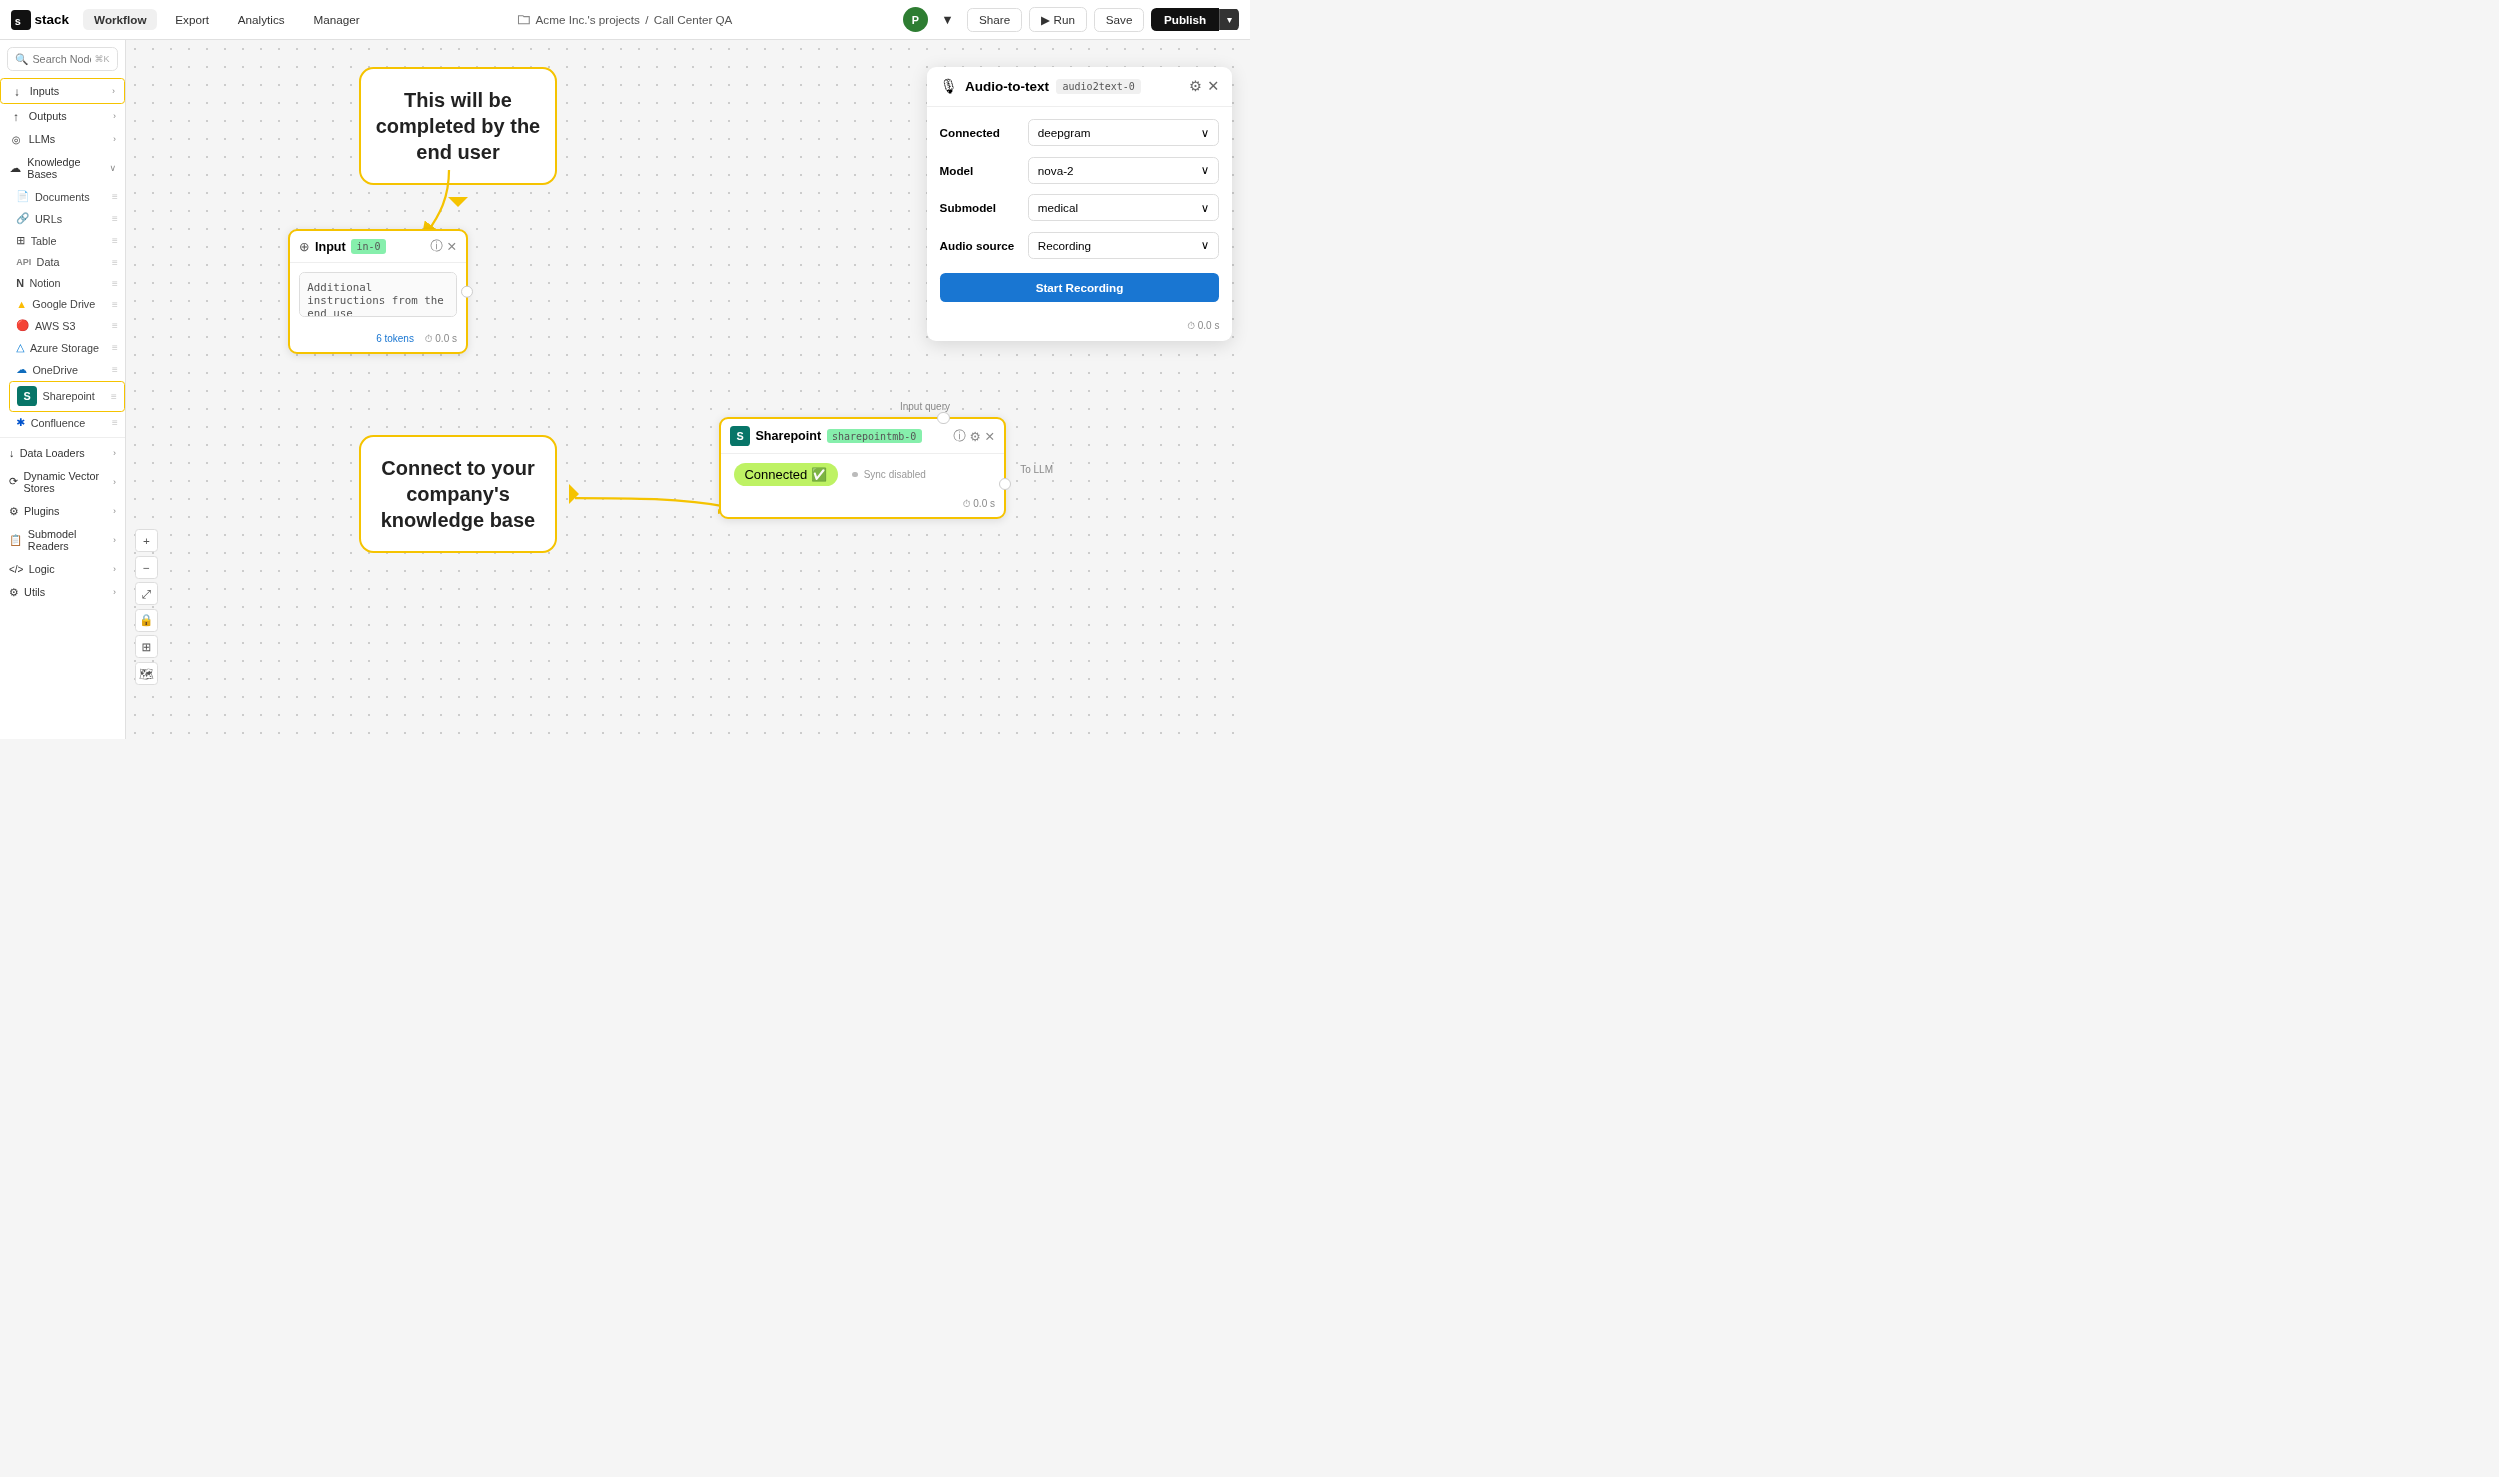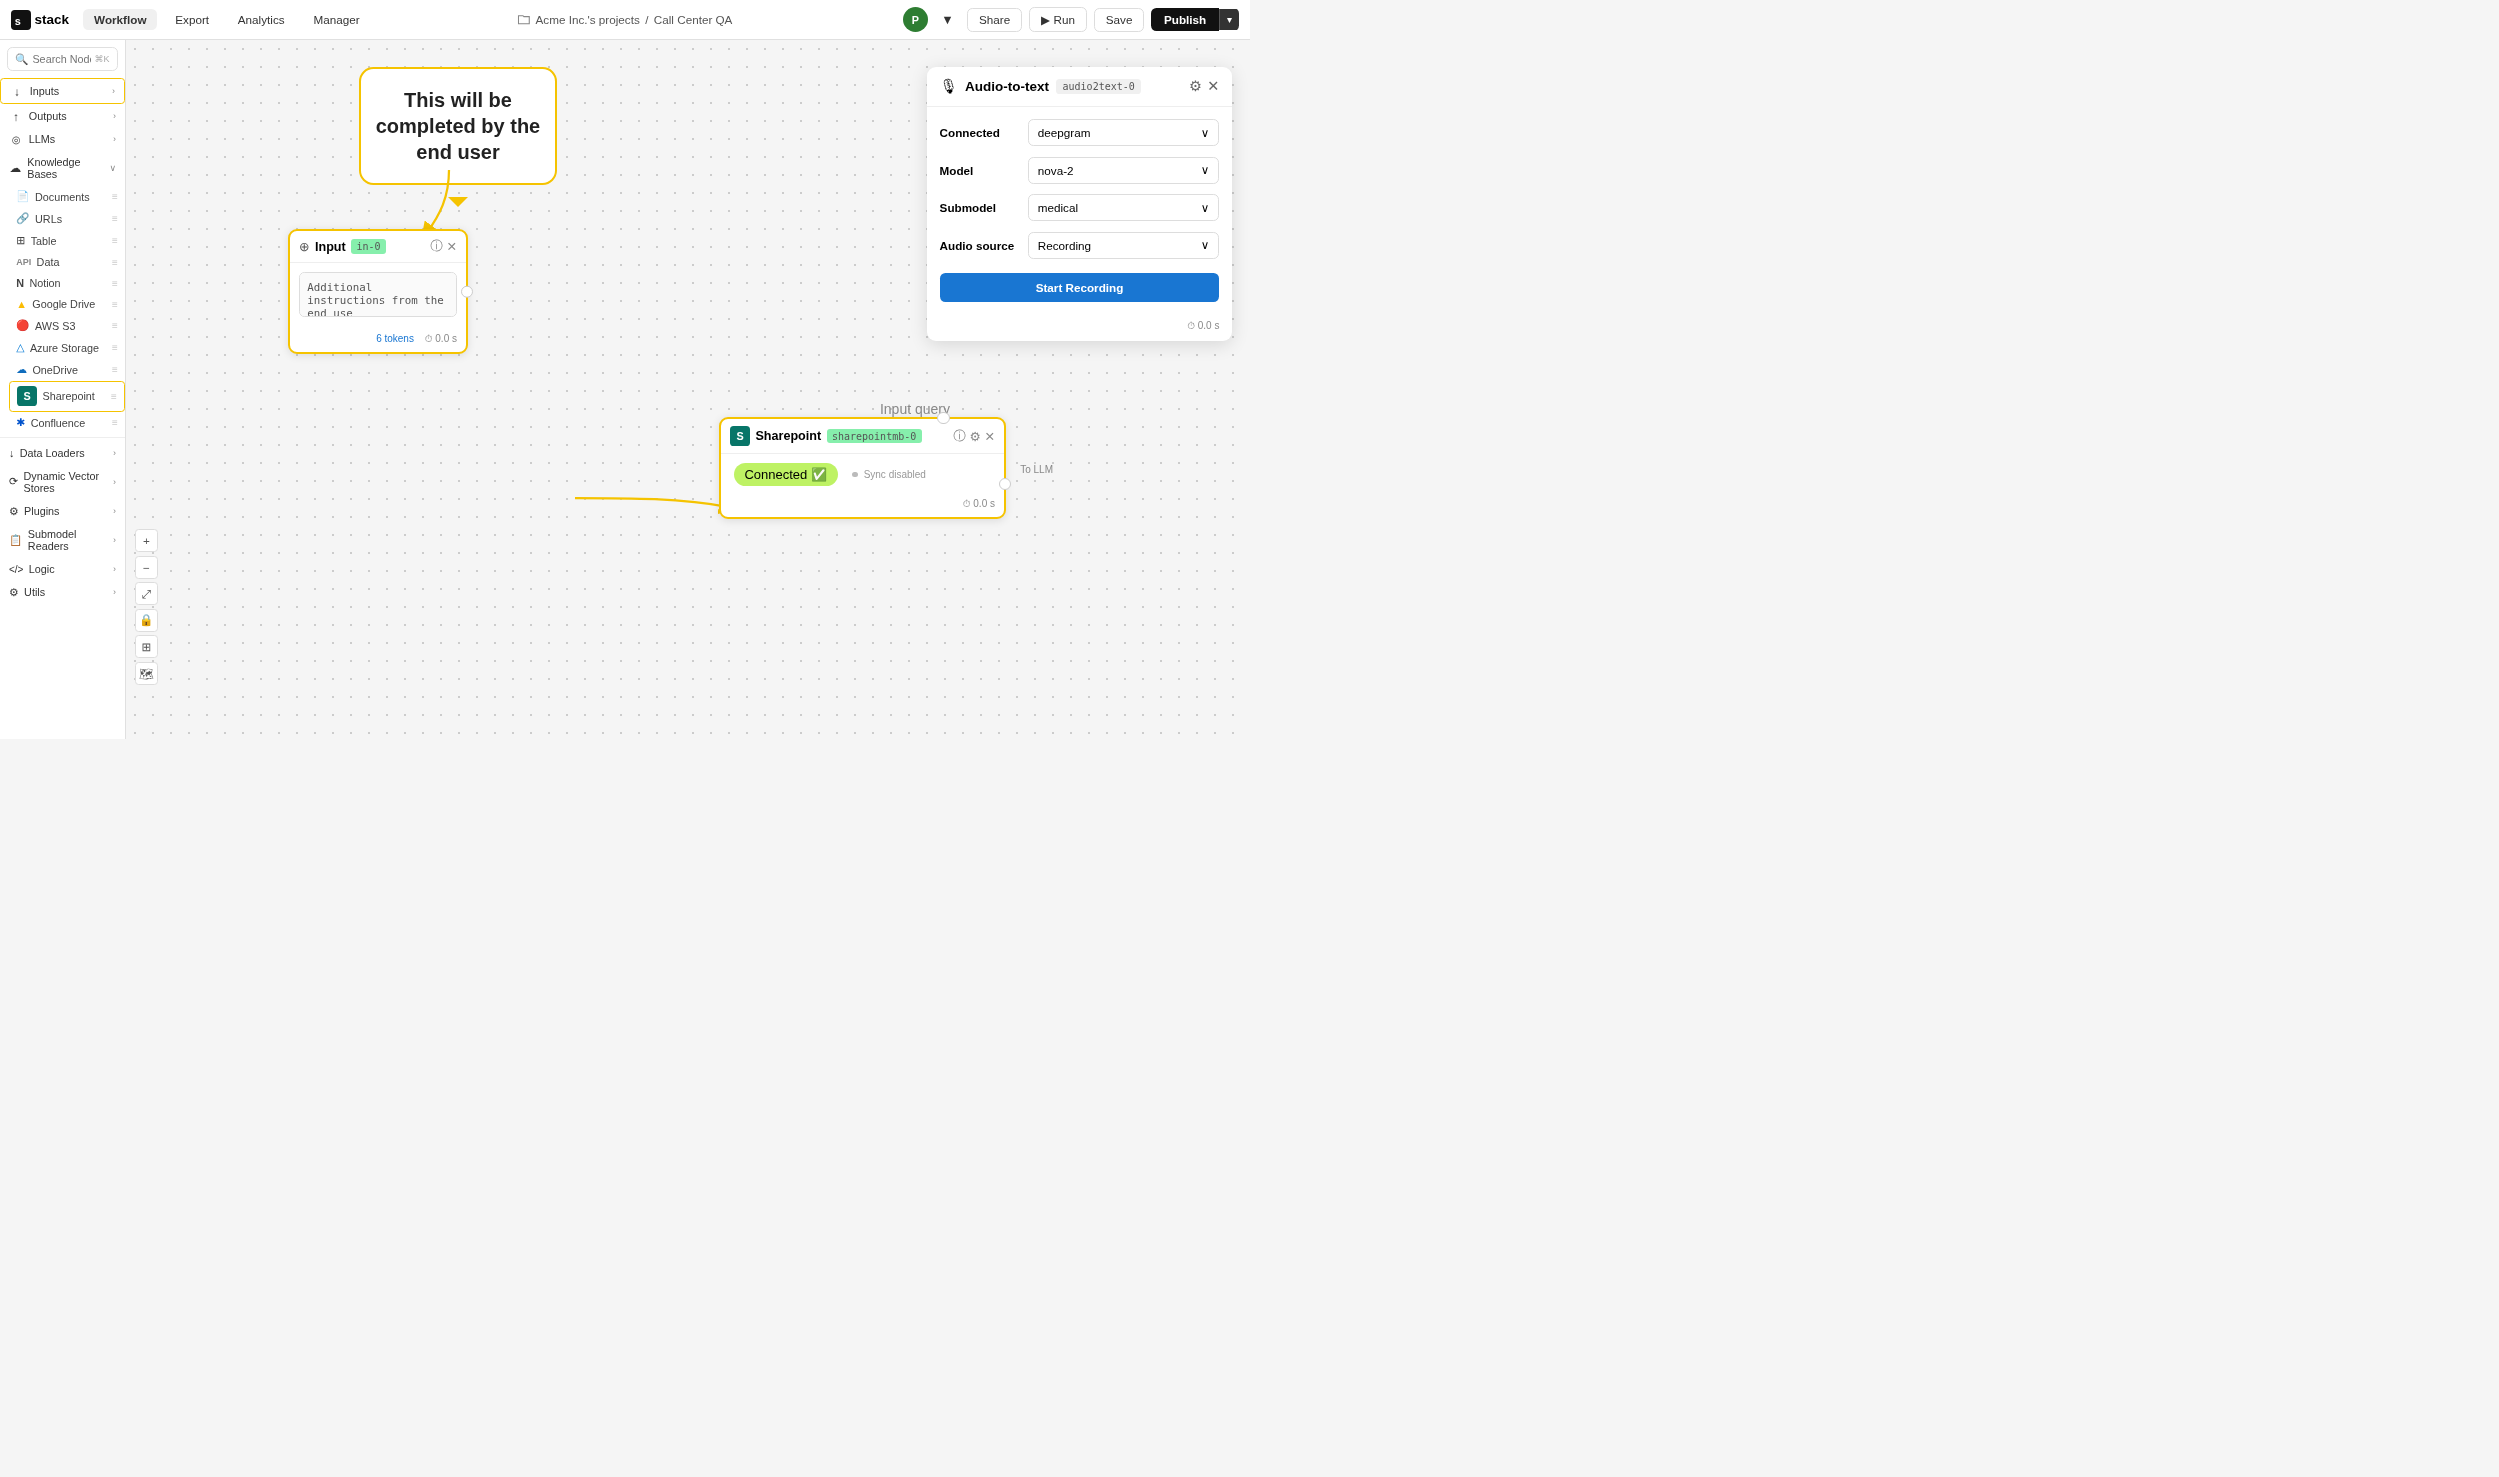--- a/index.html
+++ b/index.html
@@ -194,21 +194,21 @@
       display: flex; justify-content: flex-end; padding: 5.4px 12.6px 9px;
       font-size: 10px; color: #888;
     }
 
     
     .sp-node {
       position: absolute; background: #fff; border: 2.2px solid #f5c300;
       border-radius: 9px; box-shadow: 0 1.8px 9px rgba(0,0,0,0.1); width: 287px;
     }
     .sp-input-label {
-      position: absolute; top: -18px; right: 54px; font-size: 14px; color: #888;
+      position: absolute; top: -18px; right: 54px; font-size: 10px; color: #888;
     }
     .sp-connector-top {
       position: absolute; top: -7.2px; right: 54px;
       width: 12.6px; height: 12.6px; background: #fff; border: 1.8px solid #ccc;
       border-radius: 50%;
     }
     .sp-connector-right {
       position: absolute; right: -7.2px; bottom: 27px;
       width: 12.6px; height: 12.6px; background: #fff; border: 1.8px solid #ccc;
       border-radius: 50%;
@@ -510,20 +510,23 @@
             <span>∨</span>
           </div>
         </div>
         <button class="start-recording-btn">Start Recording</button>
       </div>
       <div class="panel-footer">
         <span>⏱ 0.0 s</span>
       </div>
     </div>
 
+    <div class="callout-bubble bubble-right" style="left: 233px; top: 395px; width: 198px;">
+      <span>Connect to your company's knowledge base</span>
+    </div>
 
     <svg class="arrow-svg" style="left:449px; top:440px;" width="162" height="54" viewBox="0 0 180 60">
       <defs>
         <marker id="arrowhead2" markerWidth="8" markerHeight="8" refX="4" refY="4" orient="auto">
           <path d="M0,0 L8,4 L0,8 Z" fill="#f5c300"></path>
         </marker>
       </defs>
       <path d="M0,20 C60,20 120,20 170,30" stroke="#f5c300" stroke-width="2.5" fill="none" marker-end="url(#arrowhead2)"></path>
     </svg>
 

